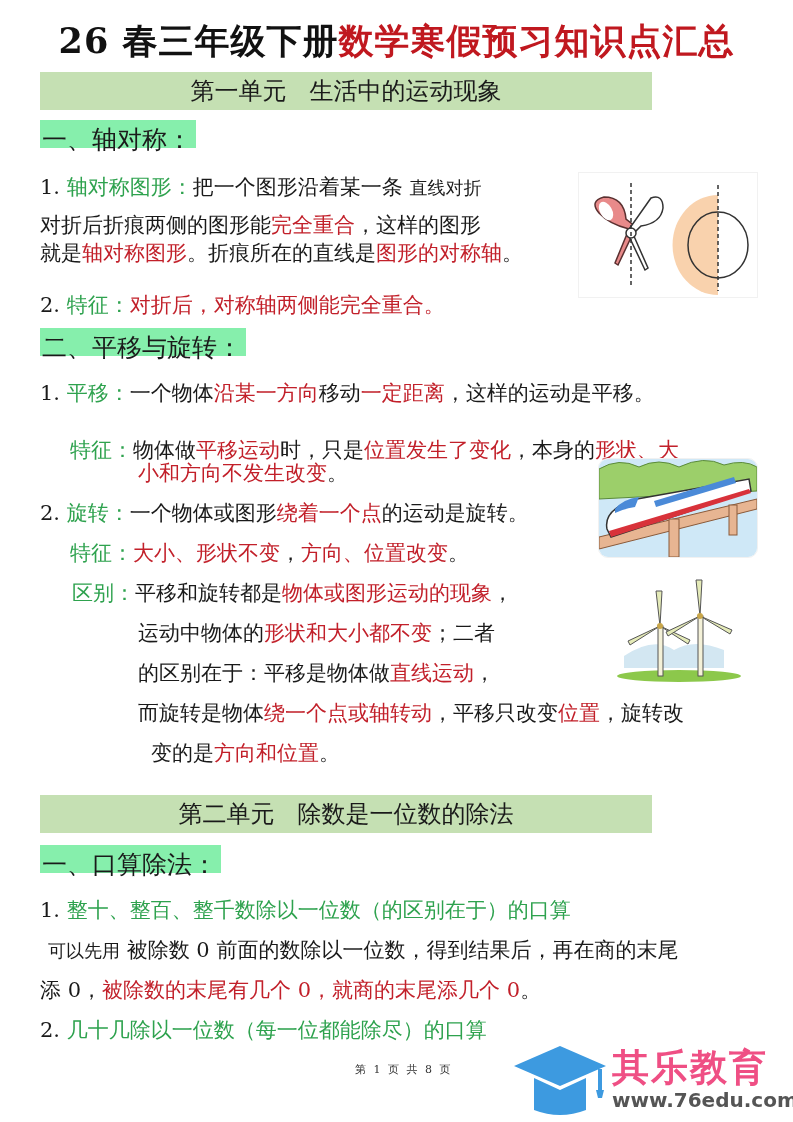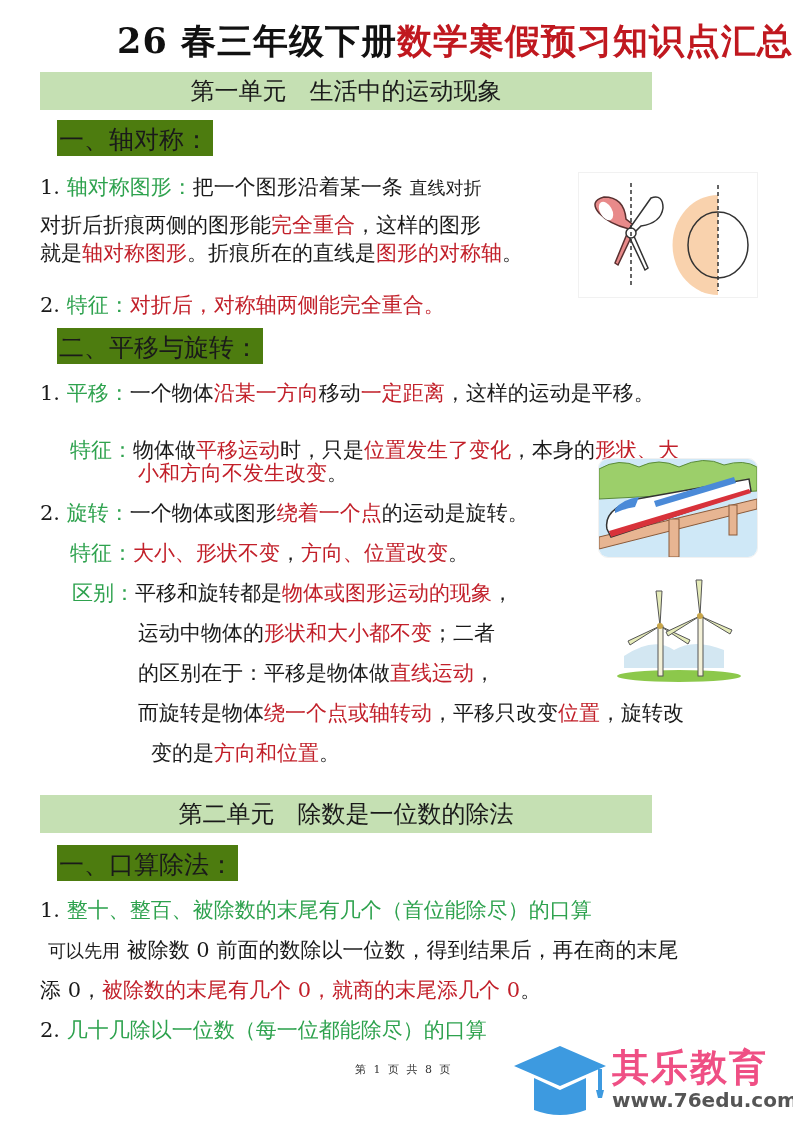--- a/index.html
+++ b/index.html
@@ -1,24 +1,24 @@
 <!DOCTYPE html>
 <html><head>
 <meta charset="utf-8">
 <style>
   html, body { margin:0; padding:0; background:#ffffff; }
   body { width:793px; height:1122px; position:relative; overflow:hidden;
          font-family:"DejaVu Serif", "Liberation Serif", serif; color:#1a1a1a; }
   .abs { position:absolute; }
-  .title { left:0; top:18px; width:793px; text-align:right; font-size:35px; font-weight:bold; letter-spacing:1px; white-space:nowrap; }
+  .title { left:0; top:18px; width:793px; text-align:center; font-size:35px; font-weight:bold; letter-spacing:1px; white-space:nowrap; }
   .title .black { color:#111; }
   .title .red { color:#c0181f; }
   .unit-bar { left:40px; width:612px; height:38px; background:#c5e0b3; text-align:center;
               font-size:24px; line-height:38px; color:#1a1a1a; white-space:pre; }
-  .sec-head { left:57px; height:36px; background:#4d7c0f; font-size:25px; line-height:40px; padding:0 4px 0 2px; color:#1a1a1a; }
+  .sec-head { left:40px; height:28px; background:#86efac; font-size:25px; line-height:40px; padding:0 4px 0 2px; color:#1a1a1a; }
   .line { font-size:21px; line-height:30px; white-space:nowrap; color:#1a1a1a; }
   .g { color:#2ea24e; }
   .r { color:#c2202a; }
   .sans { font-family:Liberation Serif, serif; font-size:18px; }
   .pic { border:1px solid #f1f1f1; background:#fff; }
   .footer-page { left:355px; top:1062px; font-size:11px; color:#333; letter-spacing:2px; }
   .logo-text { left:612px; top:1043px; font-family:"DejaVu Sans", sans-serif; font-size:37px; font-weight:bold; color:#ef4f84; letter-spacing:2px; }
   .logo-url { left:612px; top:1088px; font-family:"DejaVu Sans", sans-serif; font-size:20px; font-weight:bold; color:#555; }
 </style>
 </head>
@@ -130,21 +130,21 @@
     <circle cx="96" cy="40" r="3" fill="#c9a64a"></circle>
   </svg>
 </div>
 
 <div class="abs unit-bar" style="top:795px;">第二单元   除数是一位数的除法</div>
 
 <div class="abs sec-head" style="top:845px;">一、口算除法：</div>
 
 <div class="abs line" style="left:40px; top:895px;">
   <span>1.</span>
-  <span class="g">整十、整百、被除数的末尾有几个（首位能除尽）的口算</span>
+  <span class="g">整十、整百、整千数除以一位数（的区别在于）的口算</span>
 </div>
 <div class="abs line" style="left:48px; top:935px;text-align:right;">
   <span class="sans">可以先用</span>
   <span>被除数 0 前面的数除以一位数，得到结果后，再在商的末尾</span>
 </div>
 <div class="abs line" style="left:40px; top:975px;">
   <span>添 0，</span><span class="r">被除数的末尾有几个 0，就商的末尾添几个 0</span><span>。</span>
 </div>
 <div class="abs line" style="left:40px; top:1015px;">
   <span>2.</span>

